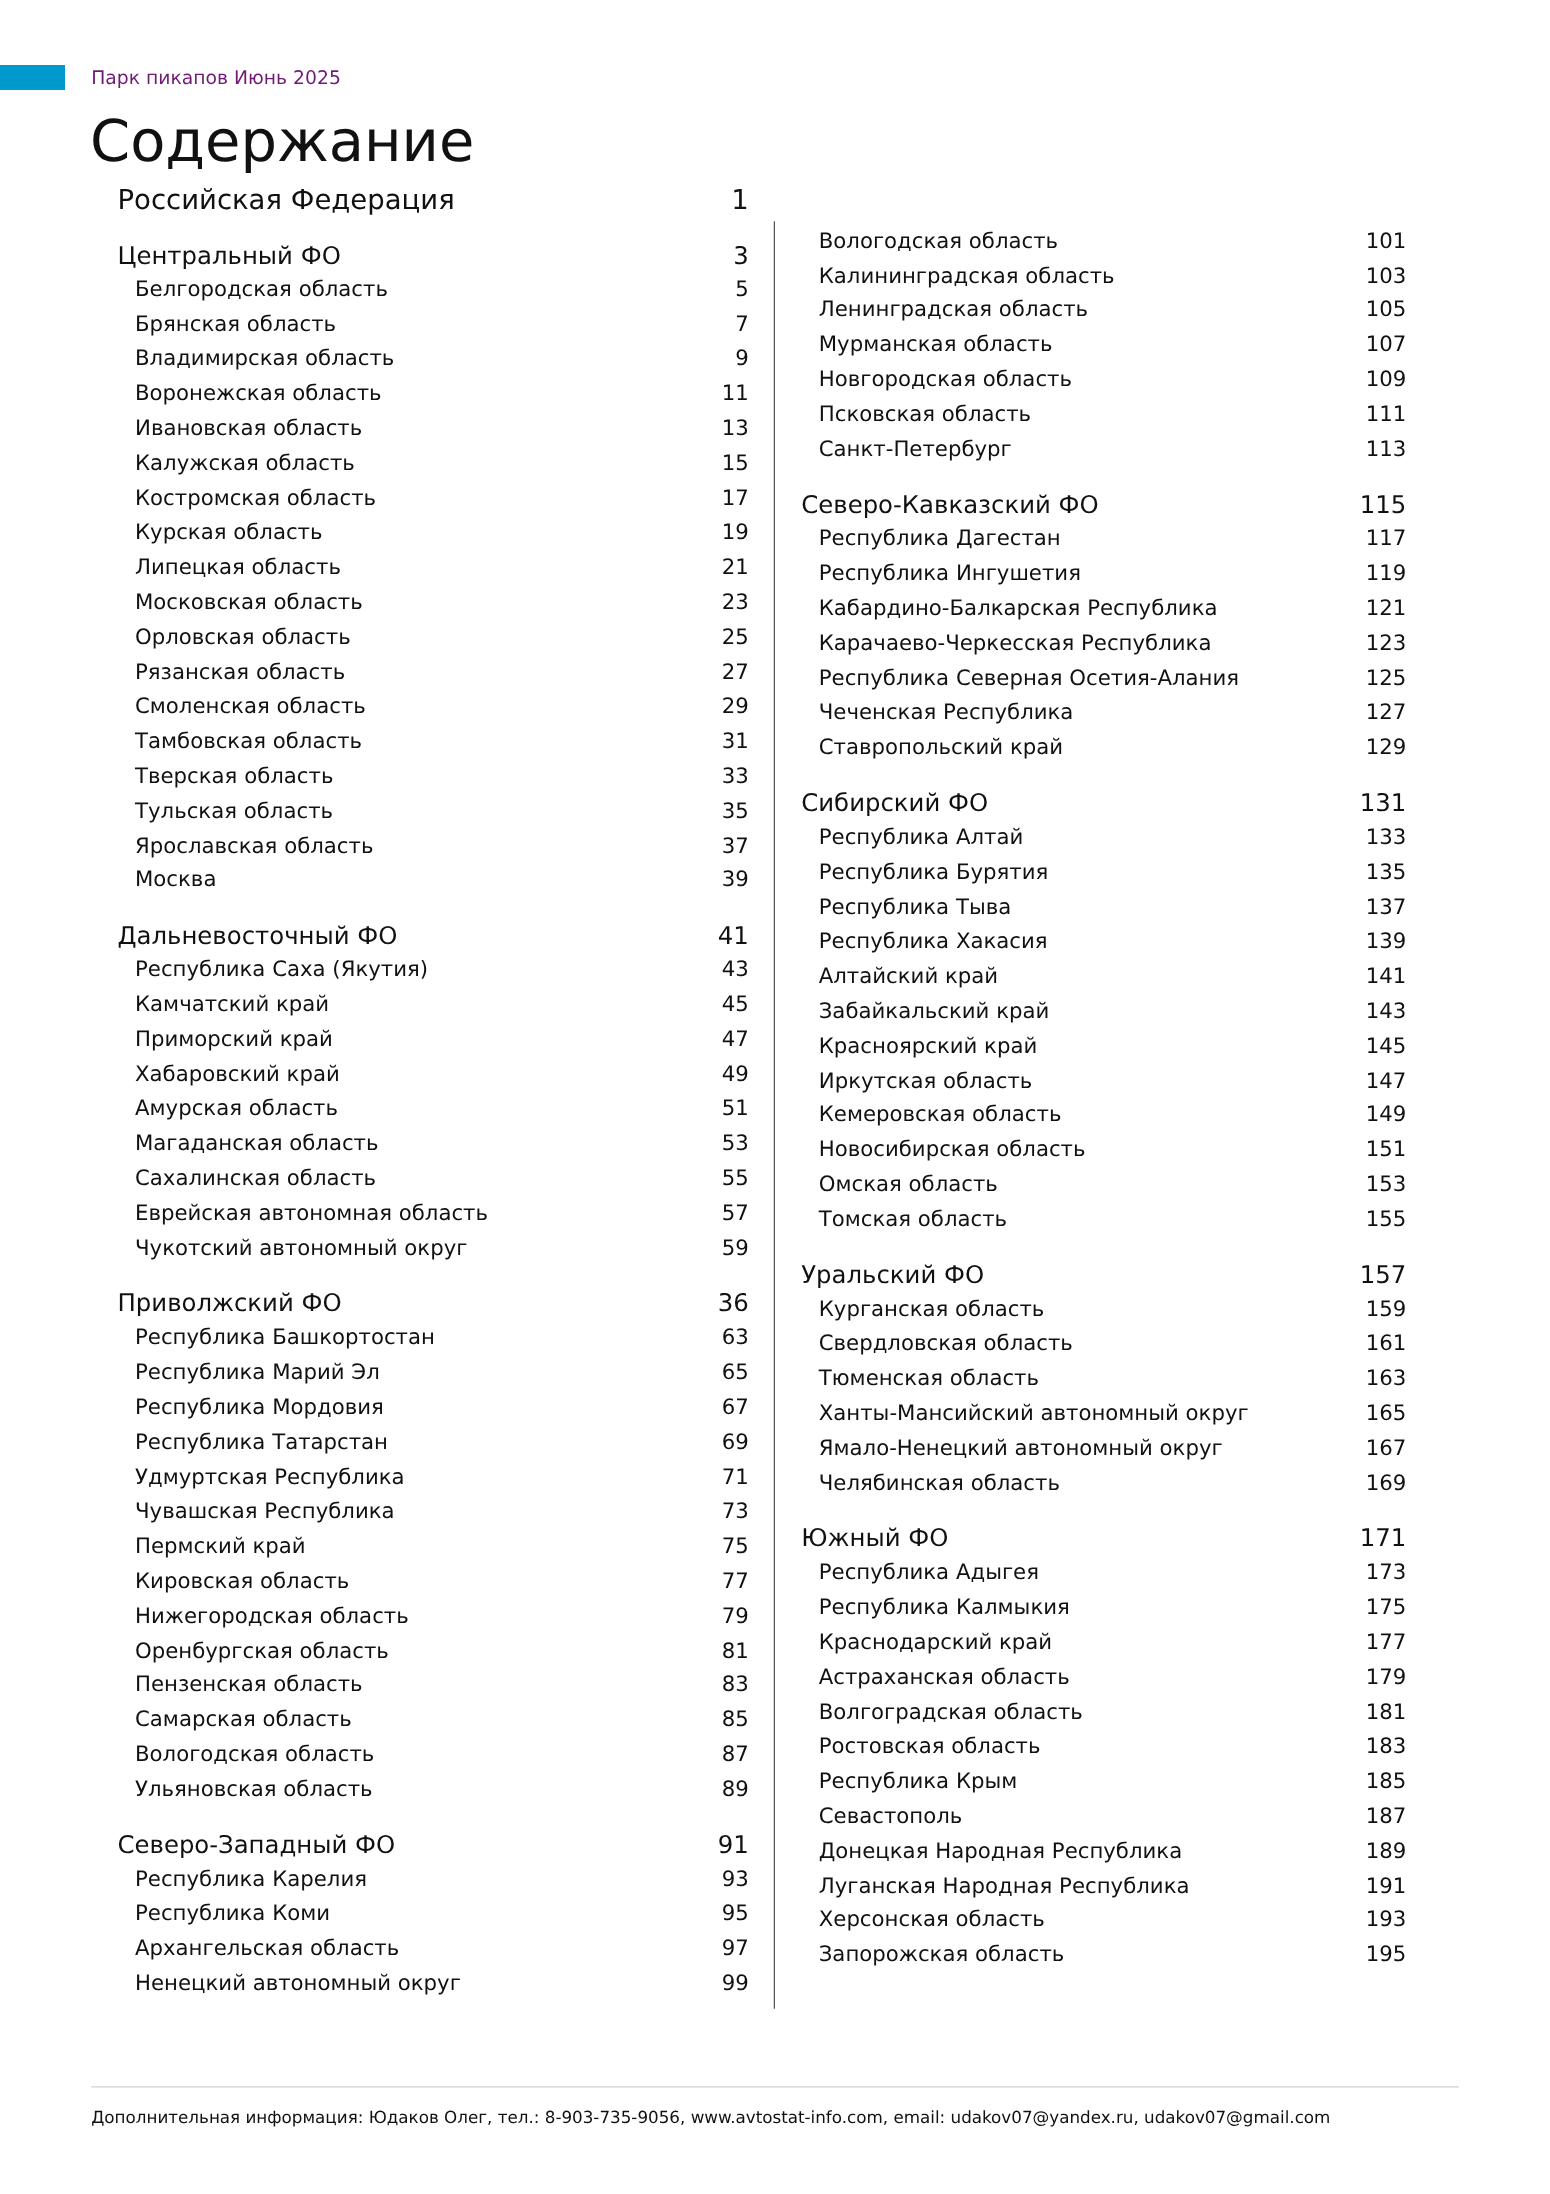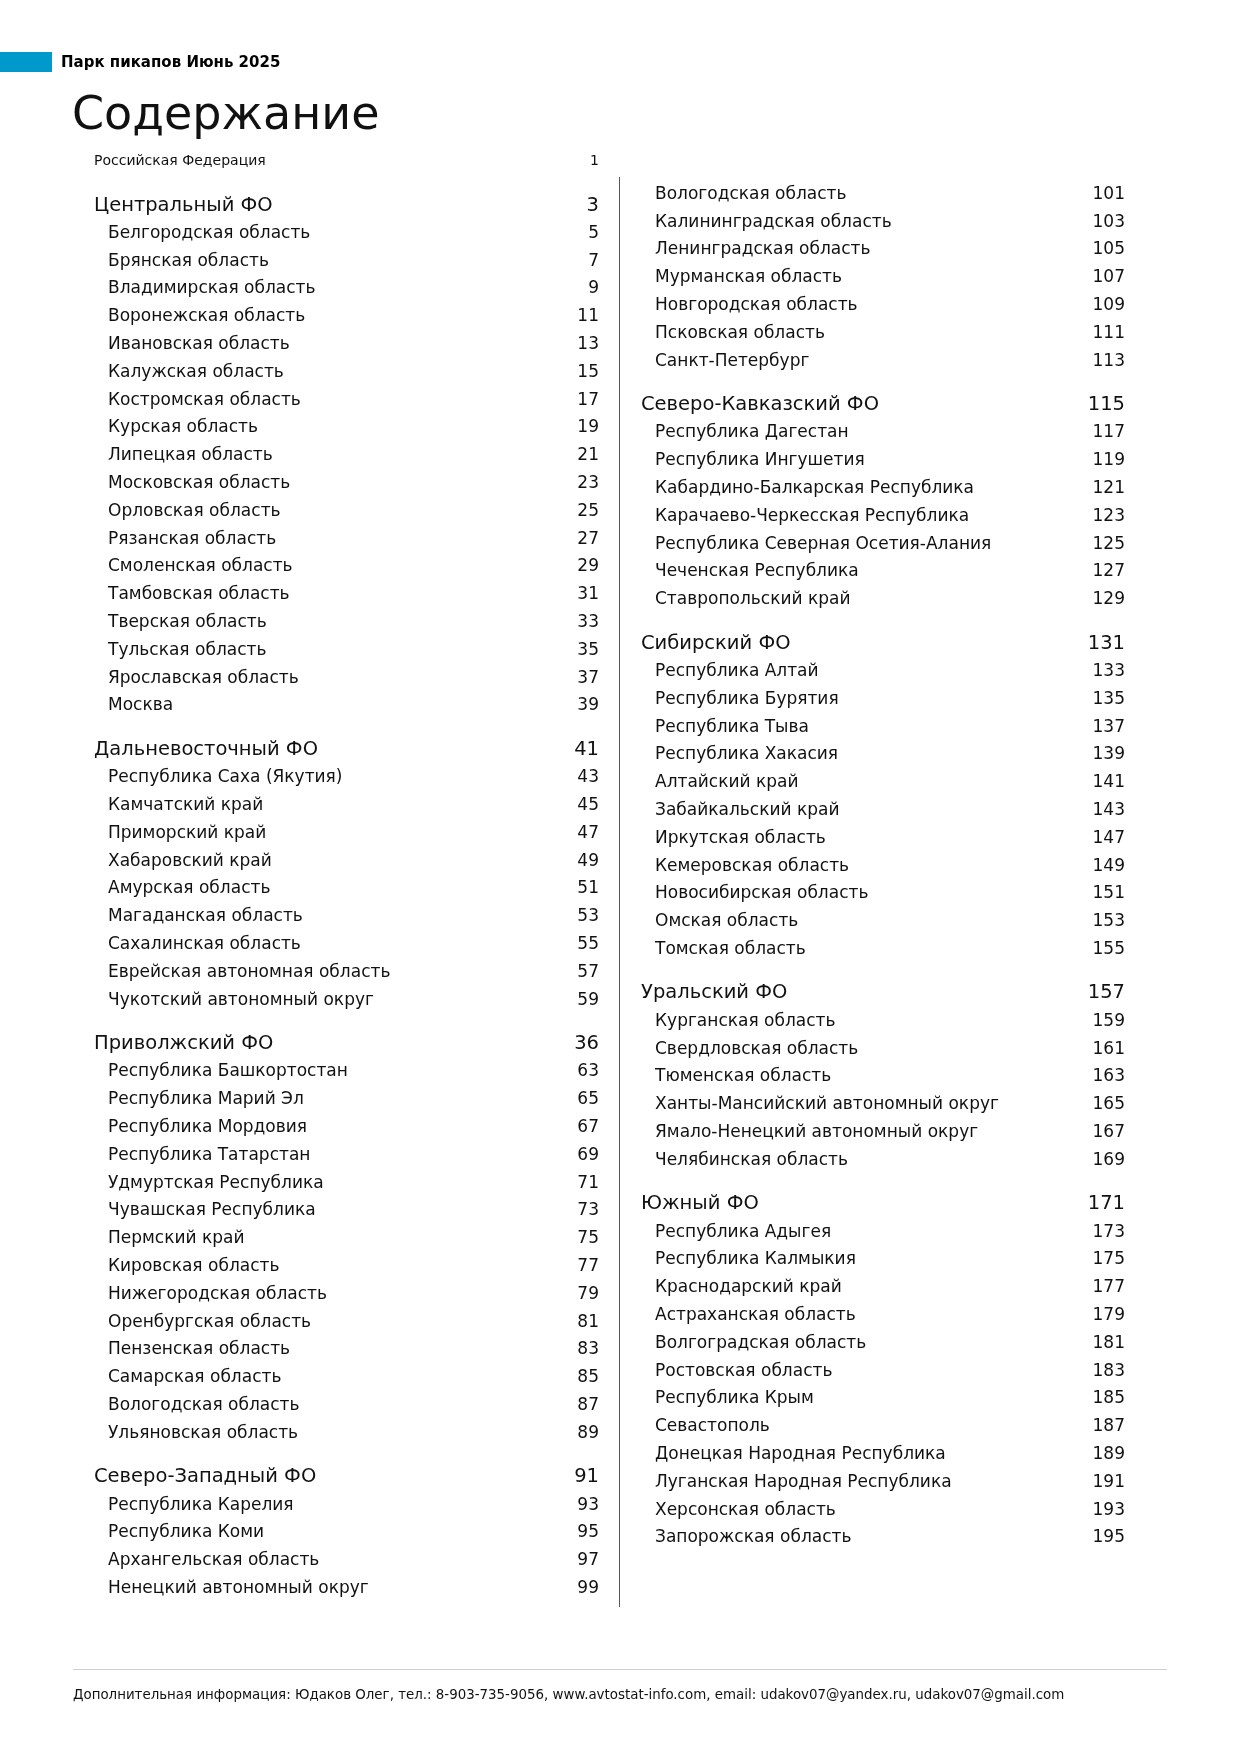--- a/index.html
+++ b/index.html
@@ -1,32 +1,32 @@
 <!DOCTYPE html>
 <html><head>
 <meta charset="utf-8">
 <style>
   html, body { margin: 0; padding: 0; background: #ffffff; }
   body {
     width: 1240px; height: 1755px; position: relative; overflow: hidden;
     font-family: "DejaVu Sans", "Liberation Sans", sans-serif; color: #111;
   }
   .accent-bar { position: absolute; left: 0; top: 52px; width: 52px; height: 20px; background: #0099cc; }
-  .doc-header { position: absolute; left: 61px; top: 52px; font-size: 15px; line-height: 20px; color: #000000; font-weight: bold; }
+  .doc-header { position: absolute; left: 73px; top: 52px; font-size: 15px; line-height: 20px; color: #701a75; }
   .toc-title { position: absolute; left: 72px; top: 88px; font-size: 46px; line-height: 50px; font-weight: normal; margin: 0; color: #111; }
 
   .col { position: absolute; }
   .col-left { left: 94px; top: 146px; width: 505px; }
   .col-right { left: 641px; top: 179px; width: 484px; }
   .divider { position: absolute; left: 619px; top: 177px; width: 1px; height: 430px; background: #555; }
   .divider { height: 1430px; }
 
   .row { display: flex; justify-content: space-between; align-items: center; white-space: nowrap; }
   .row .num { text-align: right; }
-  .top-entry { height: 28px; font-size: 14px; }
+  .top-entry { height: 28px; font-size: 22px; }
   .district { height: 28px; font-size: 19.5px; margin-top: 16px; }
   .district.first { margin-top: 16px; }
   .item { height: 27.8px; font-size: 17px; padding-left: 14px; }
 
   .footer-rule { position: absolute; left: 73px; top: 1669px; width: 1094px; height: 1px; background: #cfcfcf; }
   .footer-text { position: absolute; left: 73px; top: 1686px; font-size: 13.4px; line-height: 18px; color: #111; white-space: nowrap; }
 </style>
 </head>
 <body>
 
@@ -325,20 +325,24 @@
       </div>
       <div class="row item">
         <span>Алтайский край</span>
         <span class="num">141</span>
       </div>
       <div class="row item">
         <span>Забайкальский край</span>
         <span class="num">143</span>
       </div>
       <div class="row item">
+        <span>Красноярский край</span>
+        <span class="num">145</span>
+      </div>
+      <div class="row item">
         <span>Иркутская область</span>
         <span class="num">147</span>
       </div>
       <div class="row item">
         <span>Кемеровская область</span>
         <span class="num">149</span>
       </div>
       <div class="row item">
         <span>Новосибирская область</span>
         <span class="num">151</span>

